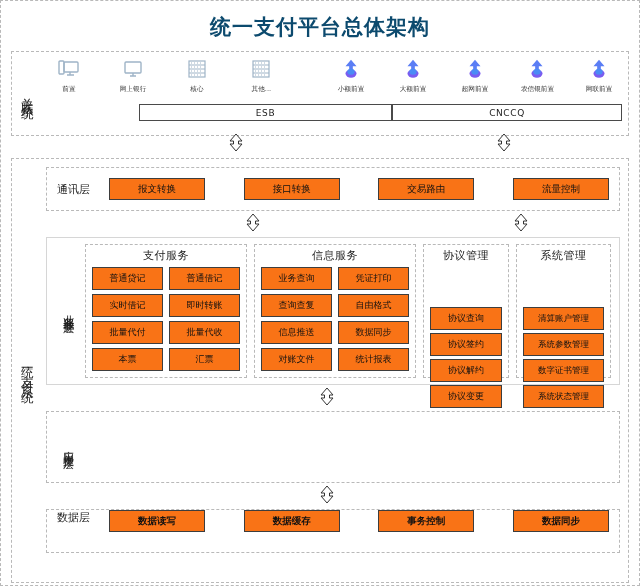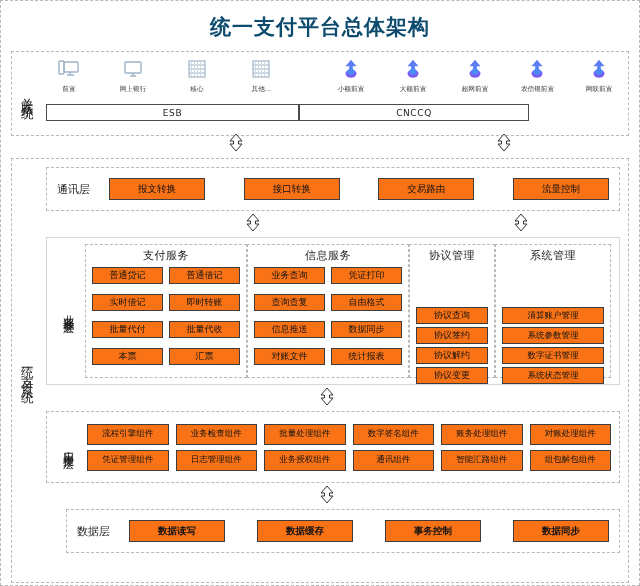--- a/index.html
+++ b/index.html
@@ -104,21 +104,21 @@
   }
   .icon-cell .cap {
     font-size: 7px;
     color: #3a3a3a;
     margin-top: 2px;
     white-space: nowrap;
     transform: scale(0.95);
   }
   .bus-row {
     display: flex;
-    justify-content: flex-start;
+    justify-content: flex-end;
     padding: 0 6px 0 4px;
     margin-top: 3px;
   }
   .bus-bar {
     height: 17px;
     border: 1px solid #4a4a4a;
     background: #fff;
     display: flex;
     align-items: center;
     justify-content: center;
@@ -203,20 +203,21 @@
     box-sizing: border-box;
   }
   .biz > .vlabel {
     width: 26px;
     font-size: 11.5px;
     letter-spacing: 2px;
   }
   .biz-cols {
     flex: 1;
     display: flex;
+    gap: 7px;
     padding-left: 4px;
     font-family: Liberation Serif, serif;
   }
   .biz-col {
     border: 1px dashed #b9b9b9;
     box-sizing: border-box;
     padding: 3px 6px 5px 6px;
     display: flex;
     flex-direction: column;
   }
@@ -230,21 +231,21 @@
     margin-bottom: 4px;
     letter-spacing: 0.5px;
   }
   .col-grid {
     display: grid;
     gap: 3px 6px;
     flex: 1;
   }
   .col-grid.two { grid-template-columns: 1fr 1fr; }
   .col-grid.one { grid-template-columns: 1fr; margin-top: 40px; }
-  .col-grid .cell { height: 17px; font-size: 9px; }
+  .col-grid .cell { height: 23px; font-size: 9px; }
   .col-grid.sys .cell { font-size: 8.5px; }
 
   
   .app {
     height: 72px;
     display: flex;
     align-items: center;
     padding: 5px 8px;
     box-sizing: border-box;
   }
@@ -259,24 +260,22 @@
     grid-template-columns: repeat(6, 1fr);
     gap: 5px 7px;
     padding-left: 6px;
   }
   .app-grid .cell { height: 21px; font-size: 8.5px; }
 
   
   .data {
     height: 44px;
     display: flex;
-    align-items: center;
     padding: 0 10px;
     box-sizing: border-box;
-    margin-left: 20px;
   }
   .data .rowlabel {
     font-size: 11px;
     width: 52px;
     flex: 0 0 auto;
     color: #1d1d1d;
   }
   .data .cells {
     flex: 1;
     display: flex;
@@ -504,34 +503,20 @@
       <div class="arrow-row">
         <div class="arrow" style="left:270px;top:2px;">
           <svg width="22" height="22" viewBox="0 0 22 22">
             <path d="M11 1 L17 8 H13.5 V11 H17 L11 18 L5 11 H8.5 V8 H5 Z" fill="#ffffff" stroke="#333" stroke-width="1"></path>
           </svg>
         </div>
       </div>
 
       <div class="app dash-box">
         <div class="vlabel">应用支撑层</div>
-        <div class="app-grid">
-          <div class="cell">流程引擎组件</div>
-          <div class="cell">业务检查组件</div>
-          <div class="cell">批量处理组件</div>
-          <div class="cell">数字签名组件</div>
-          <div class="cell">账务处理组件</div>
-          <div class="cell">对账处理组件</div>
-          <div class="cell">凭证管理组件</div>
-          <div class="cell">日志管理组件</div>
-          <div class="cell">业务授权组件</div>
-          <div class="cell">通讯组件</div>
-          <div class="cell">智能汇路组件</div>
-          <div class="cell">组包解包组件</div>
-        </div>
       </div>
 
       <div class="arrow-row">
         <div class="arrow" style="left:270px;top:2px;">
           <svg width="22" height="22" viewBox="0 0 22 22">
             <path d="M11 1 L17 8 H13.5 V11 H17 L11 18 L5 11 H8.5 V8 H5 Z" fill="#ffffff" stroke="#333" stroke-width="1"></path>
           </svg>
         </div>
       </div>
 

